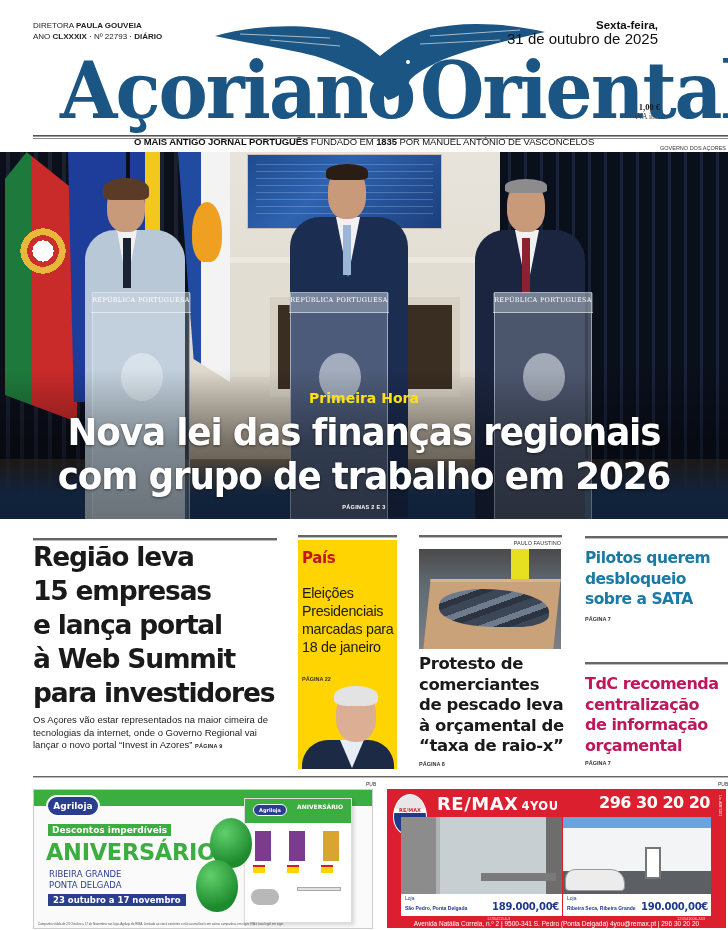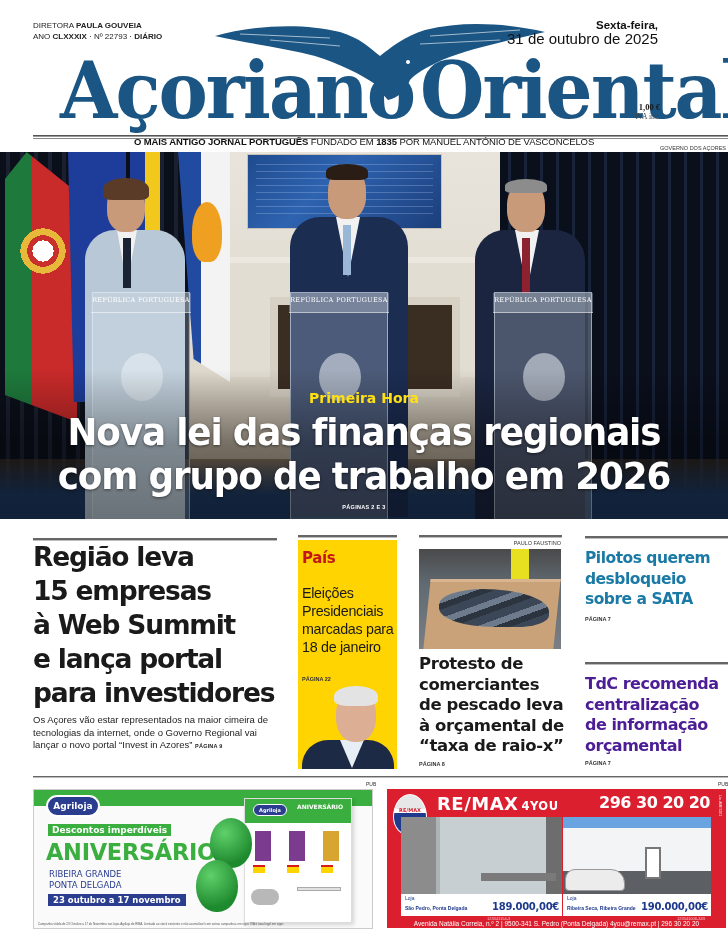--- a/index.html
+++ b/index.html
@@ -106,21 +106,21 @@
   .fish .photo .fishes { position: absolute; left: 20px; top: 40px; width: 110px; height: 38px; background: repeating-linear-gradient(160deg, #3b4656 0 8px, #6d7b8c 8px 14px, #2c3440 14px 20px); border-radius: 40% 60% 30% 50%; }
   .fish .photo .boots { position: absolute; left: 92px; top: 0; width: 18px; height: 30px; background: #e6e020; }
   .story3 { position: absolute; left: 419px; top: 654px; width: 160px; }
   .story3 .h { font-family: "DejaVu Sans", sans-serif; font-weight: bold; font-size: 16.5px; line-height: 20.5px; color: #1a1a1a; letter-spacing: -0.4px; }
   .story3 .pg { margin-top: 4px; font-family: "Liberation Sans", sans-serif; font-weight: bold; font-size: 5.5px; color: #333; }
 
   .story4 { position: absolute; left: 585px; top: 548px; width: 143px; }
   .story4 .h { font-family: "DejaVu Sans", sans-serif; font-weight: bold; font-size: 15.5px; line-height: 20.5px; color: #1a7aa5; letter-spacing: -0.5px; }
   .story4 .pg { margin-top: 6px; font-family: "Liberation Sans", sans-serif; font-weight: bold; font-size: 5.5px; color: #333; }
   .story5 { position: absolute; left: 585px; top: 674px; width: 143px; }
-  .story5 .h { font-family: "DejaVu Sans", sans-serif; font-weight: bold; font-size: 16px; line-height: 20.5px; color: #4c1d95; letter-spacing: -0.5px; }
+  .story5 .h { font-family: "DejaVu Sans", sans-serif; font-weight: bold; font-size: 16px; line-height: 20.5px; color: #be185d; letter-spacing: -0.5px; }
   .story5 .pg { margin-top: 4px; font-family: "Liberation Sans", sans-serif; font-weight: bold; font-size: 5.5px; color: #333; }
 
   .pub-label { position: absolute; font-family: "Liberation Sans", sans-serif; font-size: 5px; color: #333; }
 
   
   .ad1 { position: absolute; left: 33px; top: 789px; width: 340px; height: 140px; background: #fafafa; border: 1px solid #ccc; overflow: hidden; }
   .ad1 .band { position: absolute; left: 0; top: 0; width: 100%; height: 16px; background: #3aae3e; }
   .ad1 .logo { position: absolute; left: 12px; top: 5px; width: 54px; height: 22px; border-radius: 12px; background: #2a3d8f; border: 2px solid #fff; color: #fff; font-family: "DejaVu Sans", sans-serif; font-weight: bold; font-size: 9px; text-align: center; line-height: 18px; }
   .ad1 .disc { position: absolute; left: 14px; top: 34px; padding: 1px 4px; background: #3aae3e; color: #fff; font-family: "DejaVu Sans", sans-serif; font-weight: bold; font-size: 9px; }
   .ad1 .big { position: absolute; left: 12px; top: 49px; font-family: "DejaVu Sans", sans-serif; font-weight: bold; font-size: 22.5px; color: #3aae3e; letter-spacing: -0.3px; }
@@ -265,22 +265,22 @@
 <div class="col-rule" style="left:33px; top:538px; width:244px;"></div>
 <div class="col-rule" style="left:298px; top:535px; width:99px;"></div>
 <div class="col-rule" style="left:419px; top:535px; width:143px;"></div>
 <div class="col-rule" style="left:585px; top:536px; width:143px;"></div>
 <div class="col-rule" style="left:585px; top:662px; width:143px;"></div>
 
 <article class="story1">
   <h2 class="h">
     <div>Região leva</div>
     <div>15 empresas</div>
+    <div>e lança portal</div>
     <div>à Web Summit</div>
-    <div>e lança portal</div>
     <div>para investidores</div>
   </h2>
   <p class="p"><span>Os Açores vão estar representados na maior cimeira de tecnologias da internet, onde o Governo Regional vai lançar o novo portal “Invest in Azores”</span> <span class="pg">PÁGINA 9</span></p>
 </article>
 
 <article class="pais">
   <div class="sec">País</div>
   <div class="txt">Eleições Presidenciais marcadas para 18 de janeiro</div>
   <div class="pg">PÁGINA 22</div>
   <div class="suit"></div>

